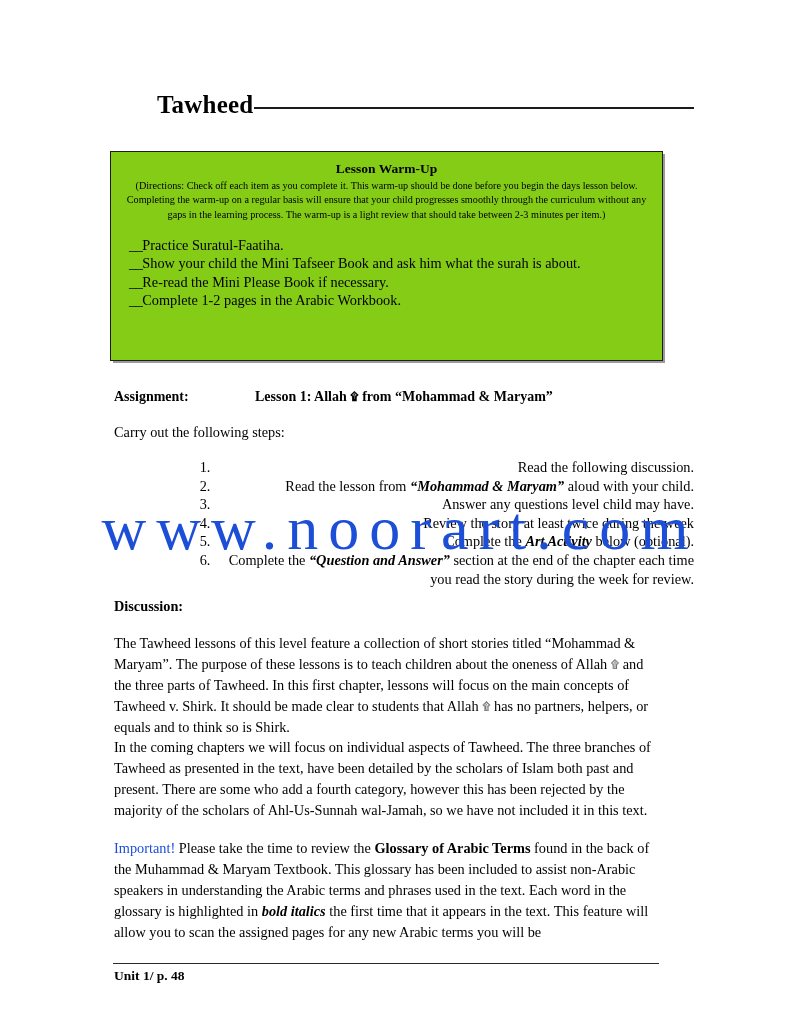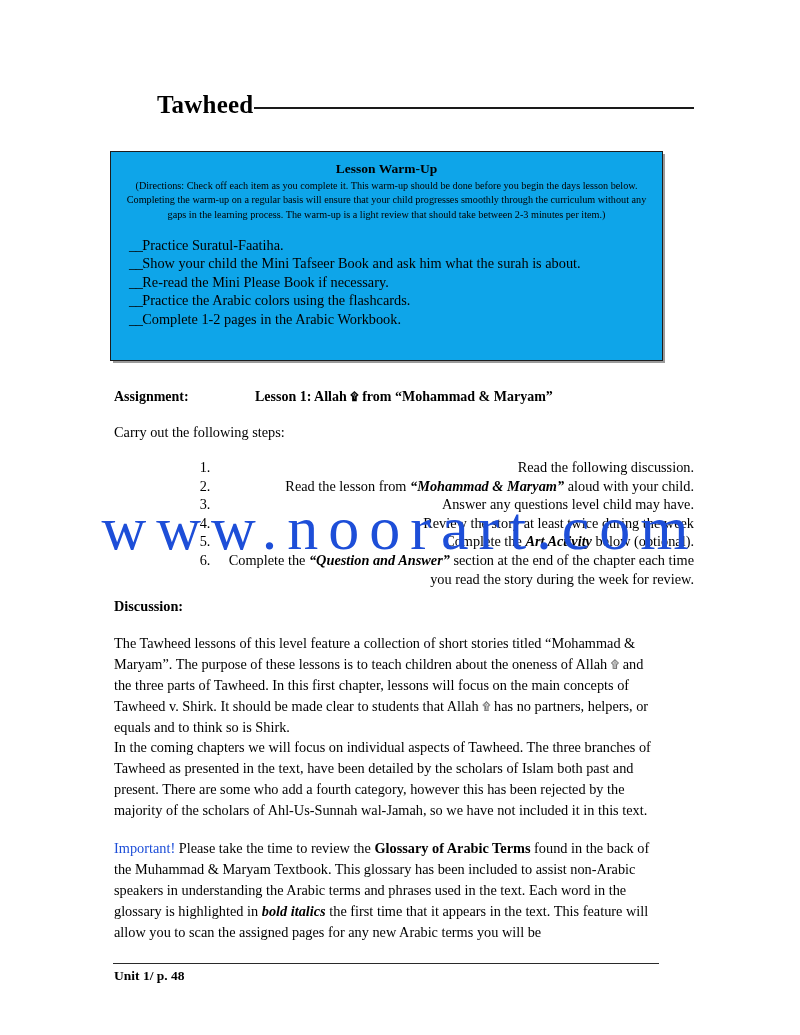--- a/index.html
+++ b/index.html
@@ -67,21 +67,21 @@
 
   
   .warmup-box {
     position: absolute;
     left: 110px;
     top: 151px;
     width: 553px;
     height: 210px;
     box-sizing: border-box;
     border: 1.4px solid #1d1d1d;
-    background: #0ea5e9;
+    background: #84cc16;
     box-shadow: 2.5px 2.5px 0 -0.5px #9a9a9a;
   }
   .warmup-title {
     text-align: center;
     font-size: 13.5px;
     font-weight: bold;
     margin: 9px 0 2px 0;
   }
   .warmup-directions {
     font-size: 10.2px;
@@ -196,21 +196,20 @@
 
   <div class="doc-title"><span>Tawheed</span><span class="rule"></span></div>
 
   <div class="warmup-box">
     <div class="warmup-title">Lesson Warm-Up</div>
     <p class="warmup-directions">(Directions: Check off each item as you complete it. This warm-up should be done before you begin the days lesson below. Completing the warm-up on a regular basis will ensure that your child progresses smoothly through the curriculum without any gaps in the learning process. The warm-up is a light review that should take between 2-3 minutes per item.)</p>
     <ul class="warmup-list">
       <li><span class="blank">__</span><span>Practice Suratul-Faatiha.</span></li>
       <li><span class="blank">__</span><span>Show your child the Mini Tafseer Book and ask him what the surah is about.</span></li>
       <li><span class="blank">__</span><span>Re-read the Mini Please Book if necessary.</span></li>
-      <li><span class="blank">__</span><span>Practice the Arabic colors using the flashcards.</span></li>
       <li><span class="blank">__</span><span>Complete 1-2 pages in the Arabic Workbook.</span></li>
     </ul>
   </div>
 
   <div class="assignment-row">
     <span class="assignment-label">Assignment:</span><span>Lesson 1: Allah </span><span class="honorific">۩</span><span> from “Mohammad &amp; Maryam”</span>
   </div>
 
   <div class="carry-out">Carry out the following steps:</div>
 

